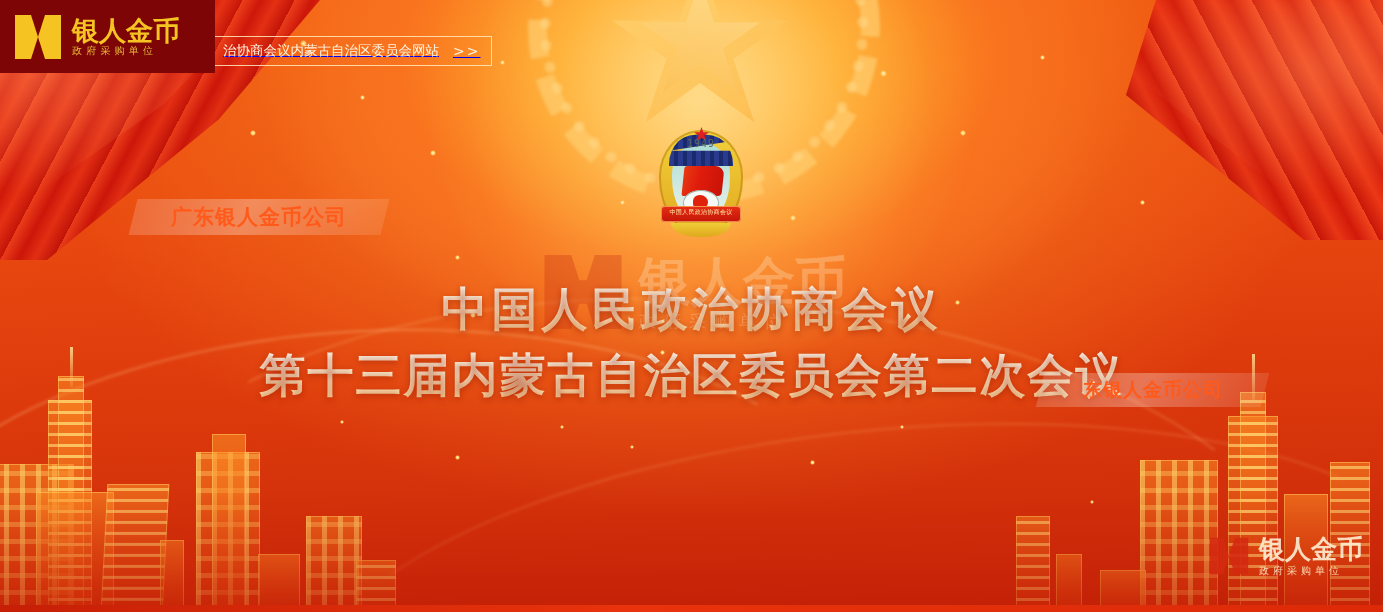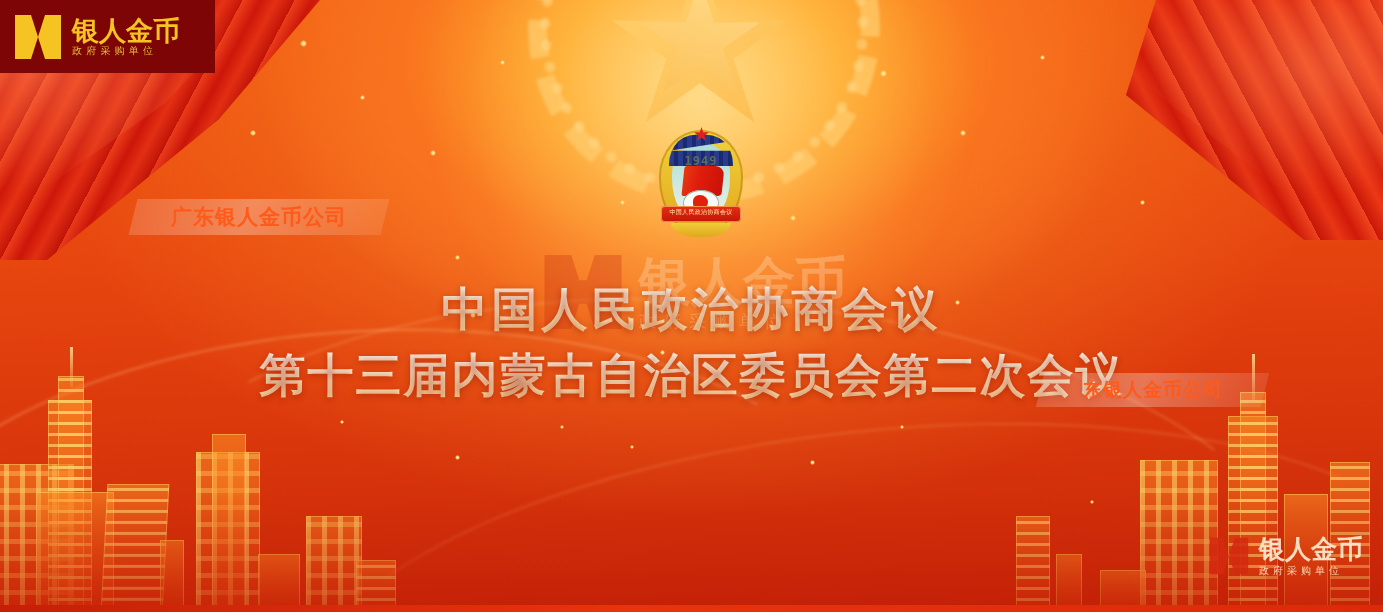--- a/index.html
+++ b/index.html
@@ -163,23 +163,23 @@
     border-radius: 32px 32px 0 0;
     background: repeating-linear-gradient(90deg, #2a3a8c 0 5px, #1b2a6e 5px 9px);
     clip-path: polygon(0 55%, 100% 55%, 100% 100%, 0 100%, 0 55%, 6% 28%, 18% 20%, 32% 10%, 50% 6%, 68% 10%, 82% 20%, 94% 28%);
   }
   .em-star {
     position: absolute; left: 41px; top: 9px; width: 15px; height: 15px;
     background: #e02020;
     clip-path: polygon(50% 0%, 61.8% 35.5%, 100% 35.5%, 69% 57.3%, 80.9% 93.5%, 50% 71%, 19.1% 93.5%, 31% 57.3%, 0% 35.5%, 38.2% 35.5%);
   }
   .em-year {
-    position: absolute; left: 0; top: 36px; width: 96px;
-    text-align: center; font-size: 12px; letter-spacing: 1px;
-    color: #5a6b62; font-family: "DejaVu Sans Mono", monospace; font-weight: bold;
+    position: absolute; left: 0; top: 20px; width: 96px;
+    text-align: center; font-size: 10px; letter-spacing: 1px;
+    color: #5a6b62; font-family: "DejaVu Sans Mono", monospace;
   }
   .em-flags {
     position: absolute; left: 30px; top: 48px; width: 40px; height: 30px;
     background: linear-gradient(100deg, #e63a12 0%, #e01c0c 40%, #c81208 100%);
     border-radius: 3px 9px 4px 2px;
     transform: skewX(-6deg);
   }
   .em-globe {
     position: absolute; left: 30px; top: 72px; width: 36px; height: 26px;
     border-radius: 50%;
@@ -420,20 +420,24 @@
     <svg class="wm-mark" viewBox="0 0 100 96">
       <path d="M4 4 L36 4 L50 48 L36 92 L4 92 Z" fill="#d42a10"></path>
       <path d="M64 4 L96 4 L96 92 L64 92 L50 48 Z" fill="#d42a10"></path>
     </svg>
     <div>
       <div class="wm-title">银人金币</div>
       <div class="wm-sub">政府采购单位</div>
     </div>
   </div>
 
+  <a class="site-link" href="#">
+    <span class="site-link-text">治协商会议内蒙古自治区委员会网站</span>
+    <span class="site-link-arrow">&gt;&gt;</span>
+  </a>
 
   <div class="logo-block">
     <svg class="logo-mark" viewBox="0 0 100 96">
       <path d="M4 4 L36 4 L50 48 L36 92 L4 92 Z" fill="#f5c423"></path>
       <path d="M64 4 L96 4 L96 92 L64 92 L50 48 Z" fill="#f5c423"></path>
     </svg>
     <div class="logo-text">
       <div class="logo-title">银人金币</div>
       <div class="logo-sub">政府采购单位</div>
     </div>

